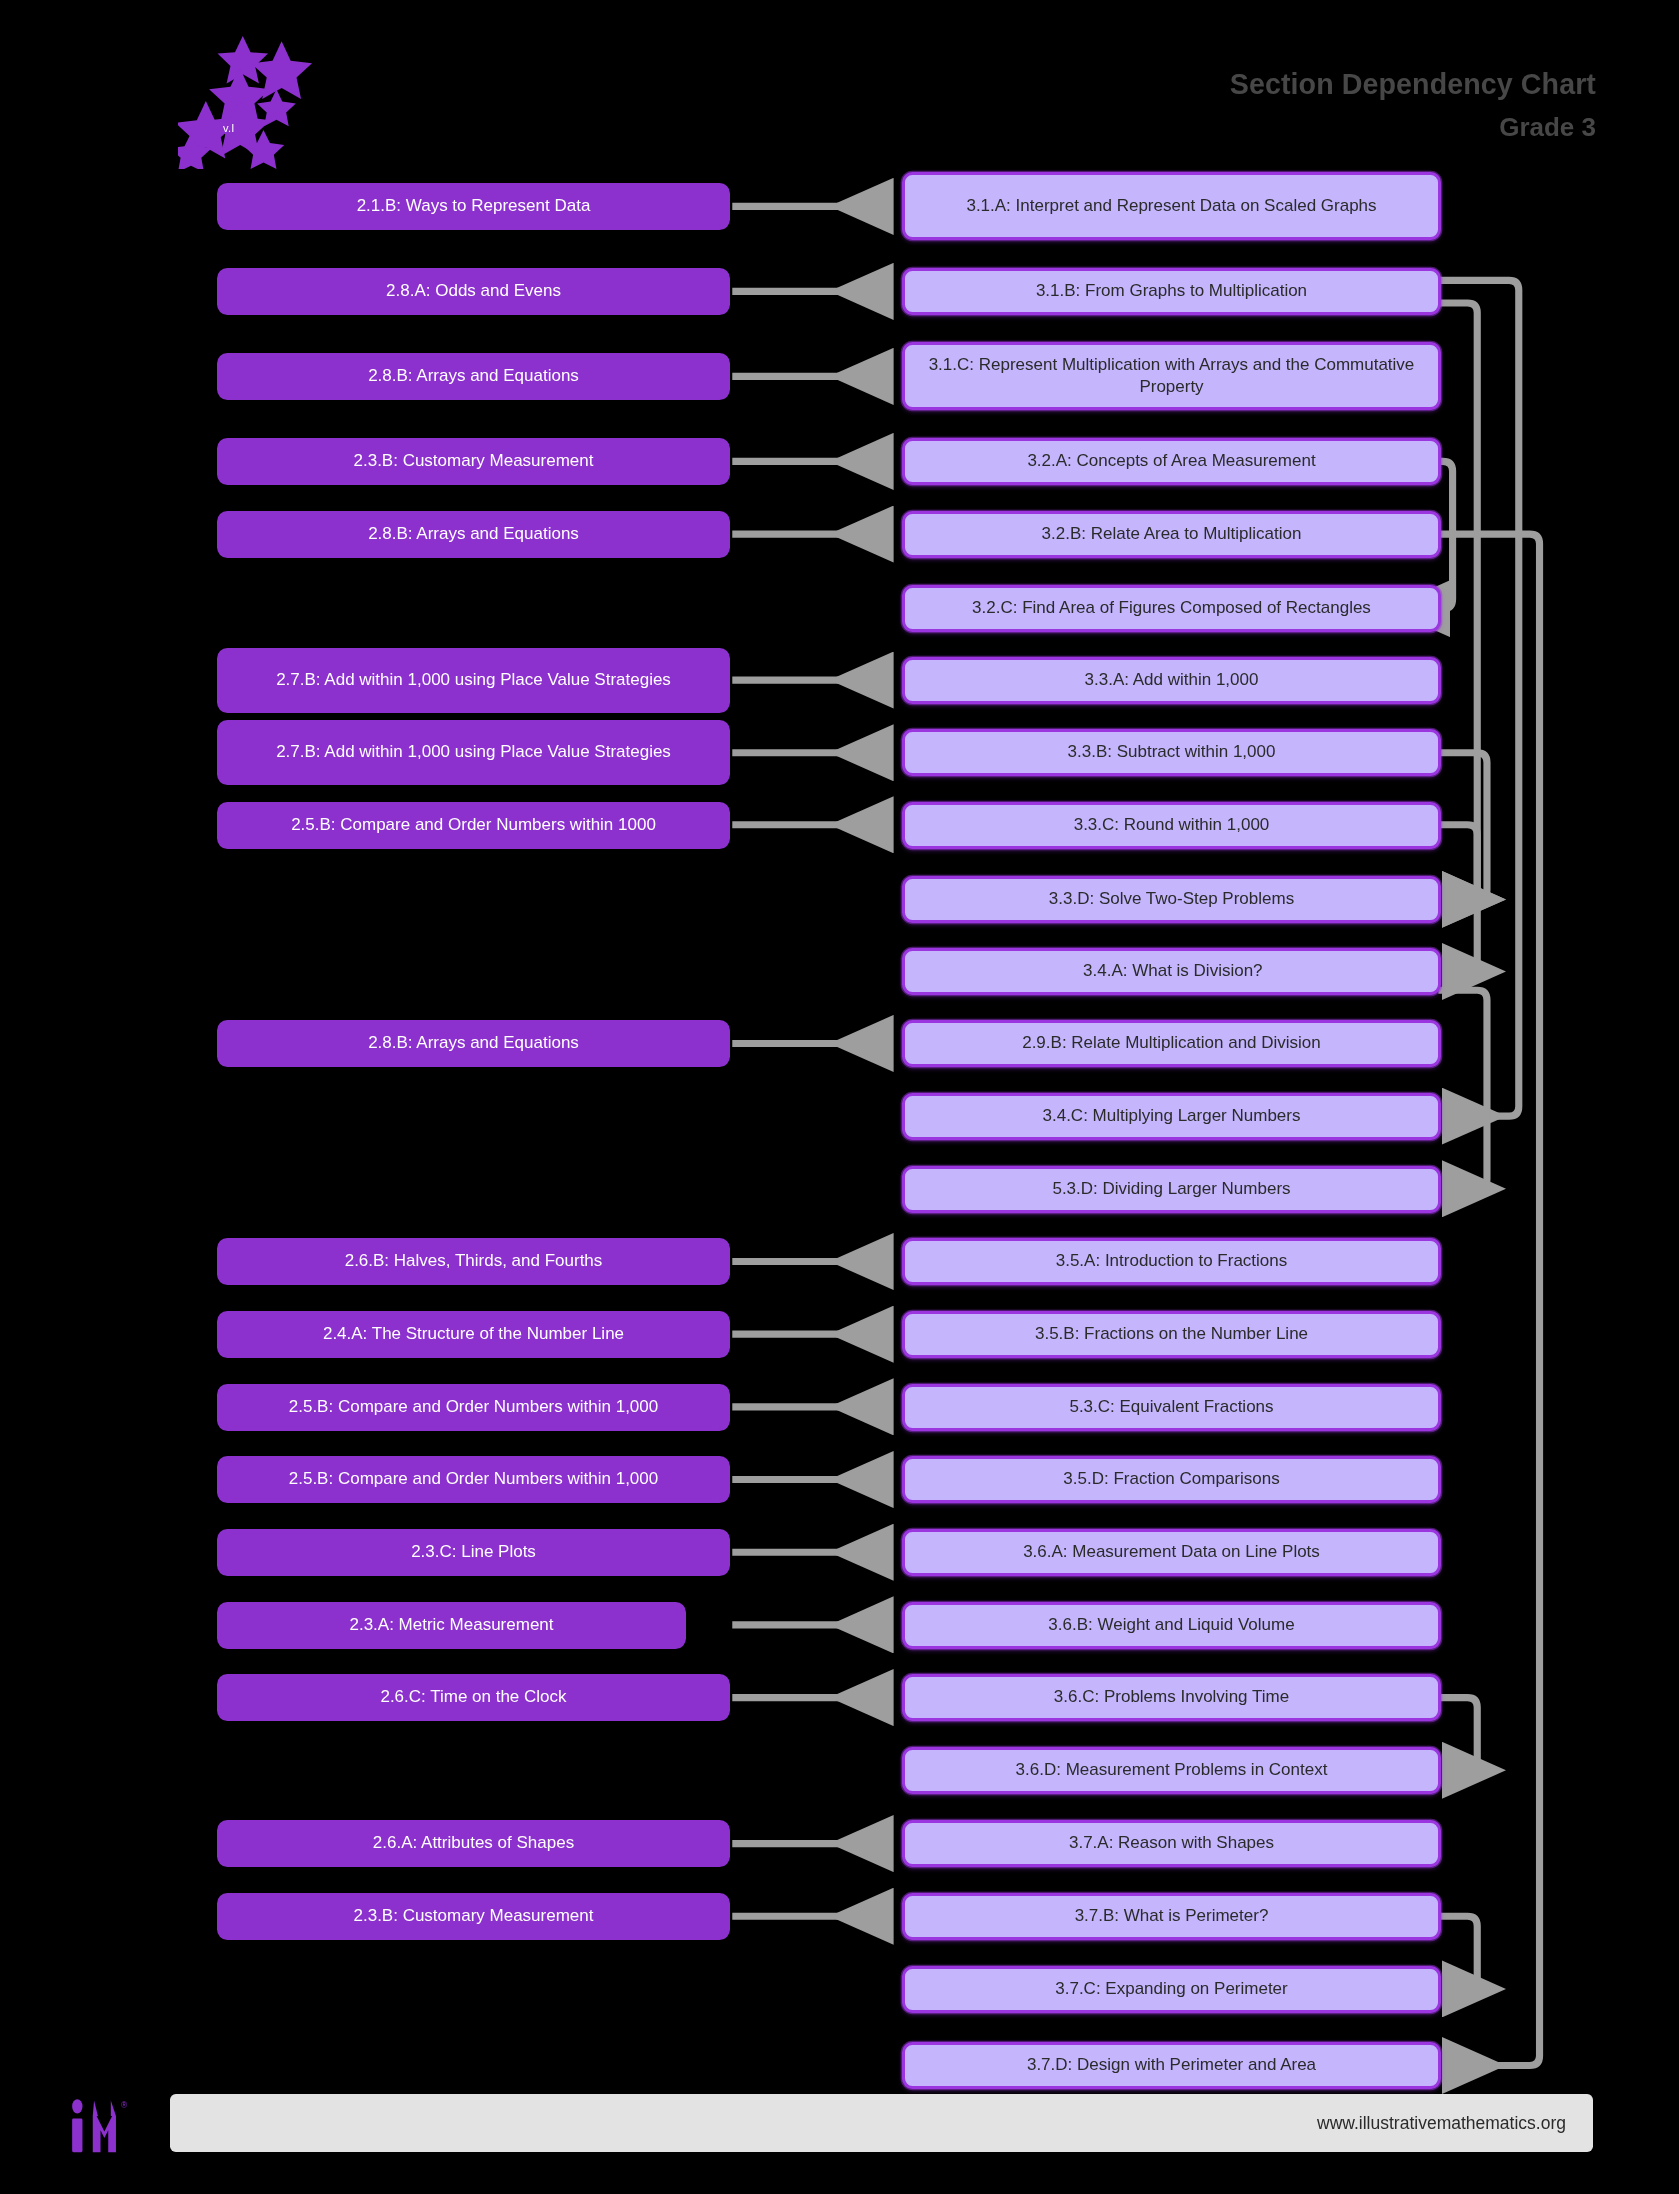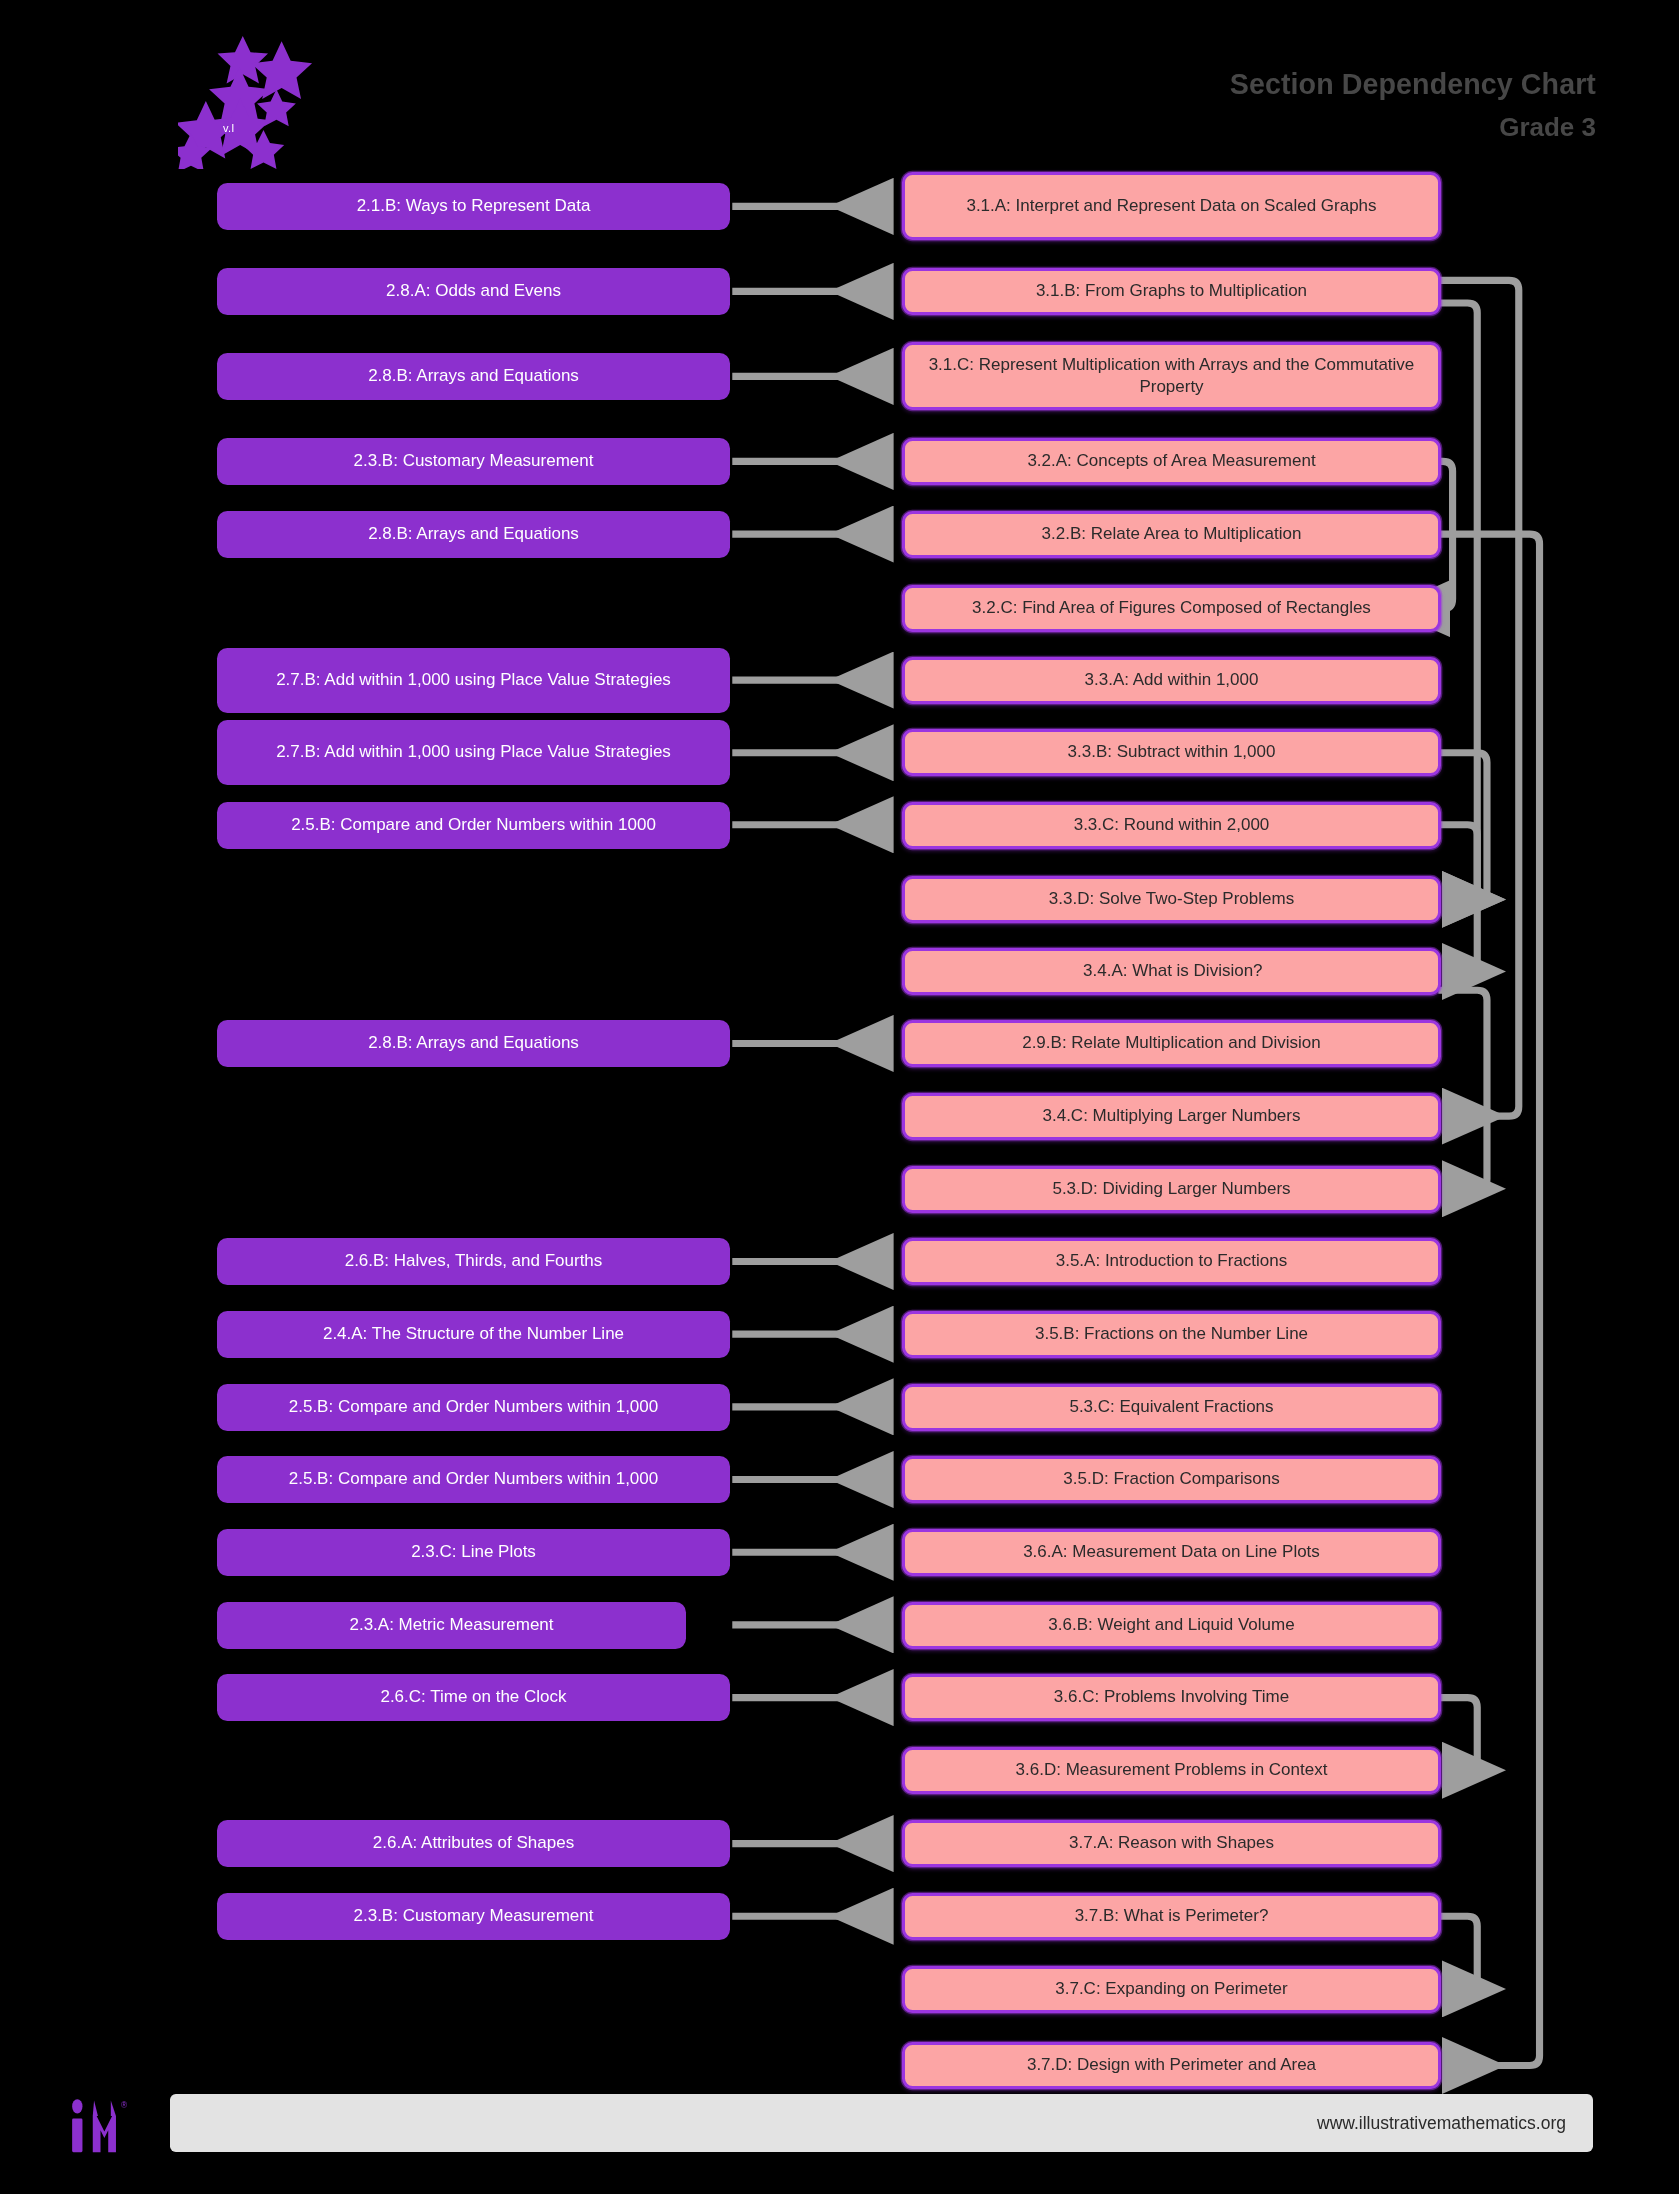--- a/index.html
+++ b/index.html
@@ -43,21 +43,21 @@
     line-height: 1.30;
     padding: 2.6px 10.4px;
   }
   .node.src {
     background: #8c30ce;
     color: #ffffff;
     font-size: 17px;
     border-radius: 10.4px;
   }
   .node.dst {
-    background: #fca5a5;
+    background: #c4b5fd;
     color: #2b2b2b;
     font-size: 17px;
     border: 3.2px solid #9b35e0;
     border-radius: 10.4px;
     box-shadow: 0 0 0 1.3px rgba(155,53,224,.45), 0 1.9px 4.5px rgba(155,53,224,.35);
   }
 
   
   #footer-bar {
     position: absolute; left: 170px; top: 2094px;
@@ -162,21 +162,21 @@
   <div class="node src" style="left:217px;top:1893px;width:513px;height:47px;">2.3.B: Customary Measurement</div>
 
   <div class="node dst" style="left:902px;top:172px;width:539px;height:68px;">3.1.A: Interpret and Represent Data on Scaled Graphs</div>
   <div class="node dst" style="left:902px;top:268px;width:539px;height:47px;">3.1.B: From Graphs to Multiplication</div>
   <div class="node dst" style="left:902px;top:342px;width:539px;height:68px;">3.1.C: Represent Multiplication with Arrays and the Commutative Property</div>
   <div class="node dst" style="left:902px;top:438px;width:539px;height:47px;">3.2.A: Concepts of Area Measurement</div>
   <div class="node dst" style="left:902px;top:511px;width:539px;height:47px;">3.2.B: Relate Area to Multiplication</div>
   <div class="node dst" style="left:902px;top:585px;width:539px;height:47px;">3.2.C: Find Area of Figures Composed of Rectangles</div>
   <div class="node dst" style="left:902px;top:657px;width:539px;height:47px;">3.3.A: Add within 1,000</div>
   <div class="node dst" style="left:902px;top:729px;width:539px;height:47px;">3.3.B: Subtract within 1,000</div>
-  <div class="node dst" style="left:902px;top:802px;width:539px;height:47px;">3.3.C: Round within 2,000</div>
+  <div class="node dst" style="left:902px;top:802px;width:539px;height:47px;">3.3.C: Round within 1,000</div>
   <div class="node dst" style="left:902px;top:876px;width:539px;height:47px;">3.3.D: Solve Two-Step Problems</div>
   <div class="node dst" style="left:902px;top:948px;width:539px;height:47px;padding-left:13px;">3.4.A: What is Division?</div>
   <div class="node dst" style="left:902px;top:1020px;width:539px;height:47px;">2.9.B: Relate Multiplication and Division</div>
   <div class="node dst" style="left:902px;top:1093px;width:539px;height:47px;">3.4.C: Multiplying Larger Numbers</div>
   <div class="node dst" style="left:902px;top:1166px;width:539px;height:47px;">5.3.D: Dividing Larger Numbers</div>
   <div class="node dst" style="left:902px;top:1238px;width:539px;height:47px;">3.5.A: Introduction to Fractions</div>
   <div class="node dst" style="left:902px;top:1311px;width:539px;height:47px;">3.5.B: Fractions on the Number Line</div>
   <div class="node dst" style="left:902px;top:1384px;width:539px;height:47px;">5.3.C: Equivalent Fractions</div>
   <div class="node dst" style="left:902px;top:1456px;width:539px;height:47px;">3.5.D: Fraction Comparisons</div>
   <div class="node dst" style="left:902px;top:1529px;width:539px;height:47px;">3.6.A: Measurement Data on Line Plots</div>

